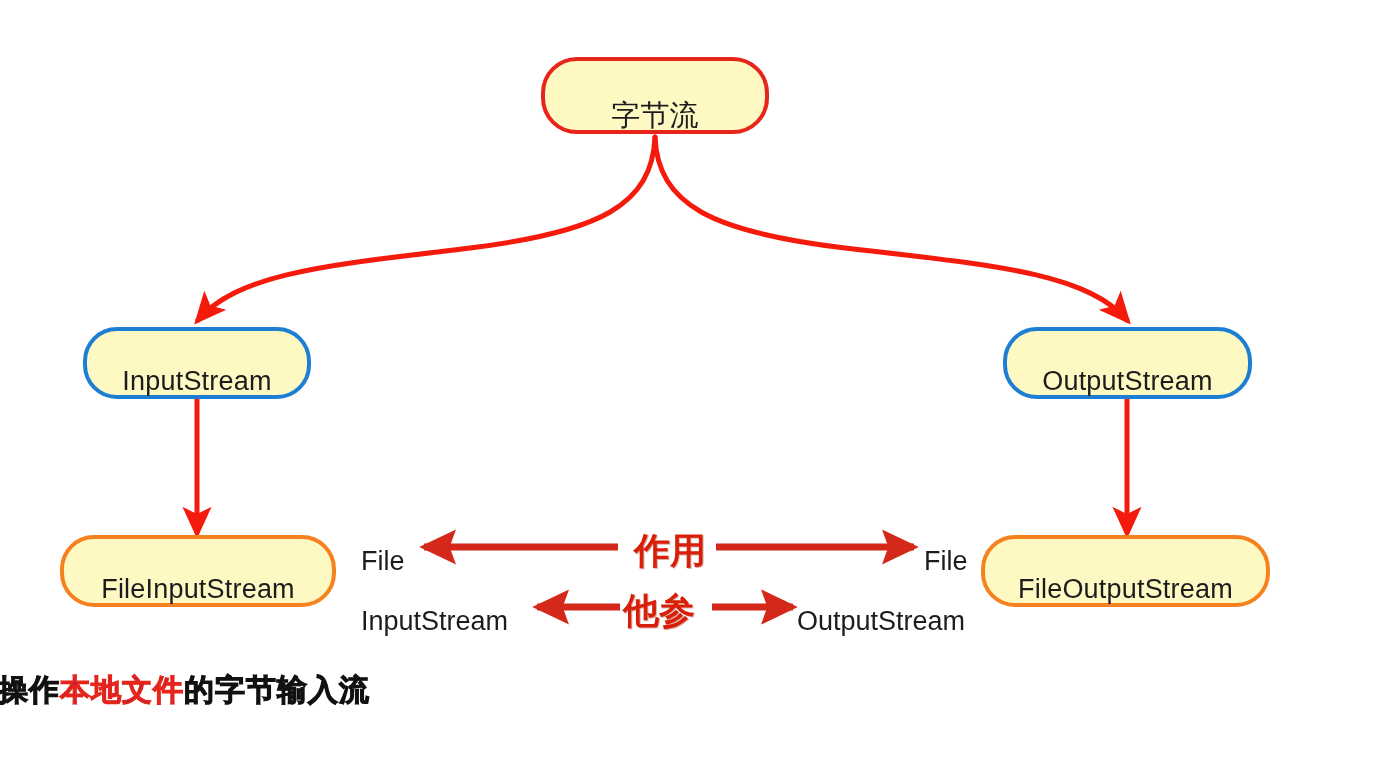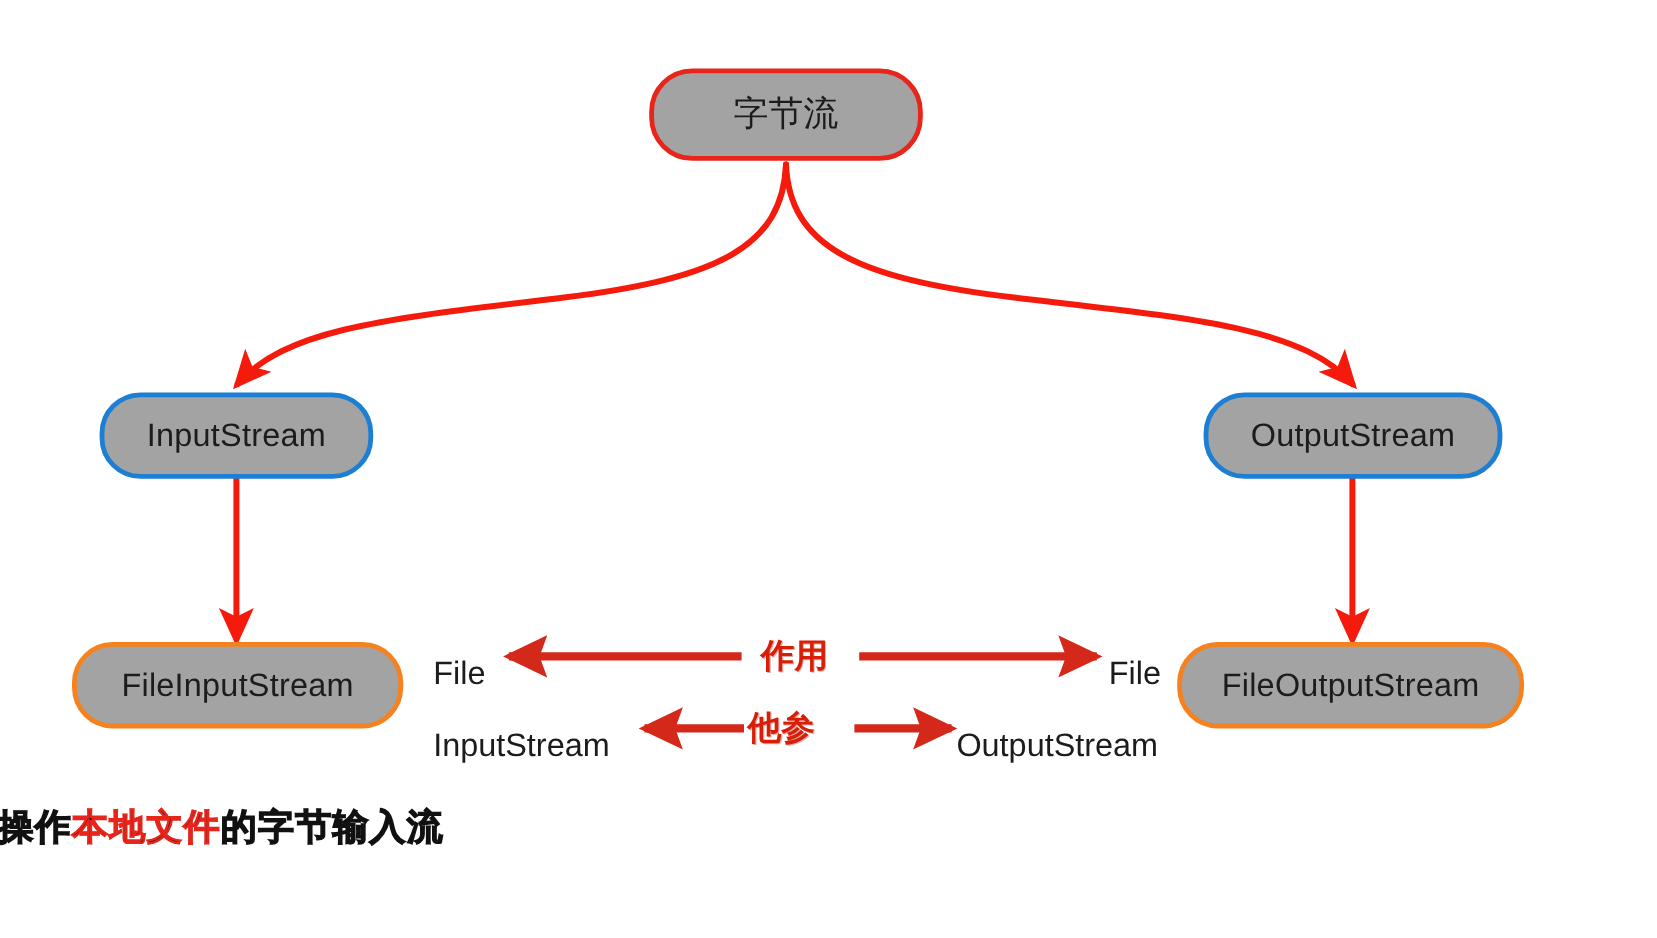--- a/index.html
+++ b/index.html
@@ -26,23 +26,23 @@
     left: 0;
     top: 0;
     width: 1381px;
     height: 782px;
     pointer-events: none;
   }
   .node {
     position: absolute;
     box-sizing: border-box;
     display: flex;
-    align-items: center;
+    align-items: flex-end;
     justify-content: center;
-    background: #a3a3a3;
+    background: #fef9c3;
     border-style: solid;
     text-align: center;
     white-space: nowrap;
   }
   .node-label {
     line-height: 1;
     letter-spacing: 0.2px;
   }
   .node-root {
     border-width: 4px;
@@ -74,41 +74,41 @@
   .mid-text {
     position: absolute;
     font-size: 27px;
     color: #1c1c1c;
     white-space: nowrap;
     line-height: 1;
     margin-top: 15px;
   }
   .mid-tag {
     position: absolute;
-    font-size: 28px;
+    font-size: 36px;
     font-weight: bold;
     color: #d81e06;
     white-space: nowrap;
     line-height: 1;
     font-family: "DejaVu Sans", "Liberation Sans", sans-serif;
     text-shadow: 1px 1px 0 rgba(150,20,10,0.35);
   }
   .caption {
     position: absolute;
     font-size: 30px;
     font-weight: bold;
     line-height: 1;
     white-space: nowrap;
     color: #111111;
     font-family: "DejaVu Sans", "Liberation Sans", sans-serif;
     letter-spacing: 1px;
     -webkit-text-stroke: 1px #111111;
   }
   .caption .hl {
-    color: #0f172a;
+    color: #4c1d95;
     -webkit-text-stroke: 1px #e8251b;
   }
 </style>
 </head>
 <body>
 
 <div id="canvas">
 
   <svg class="edges" viewBox="0 0 1381 782" width="1381" height="782">
     <defs>

